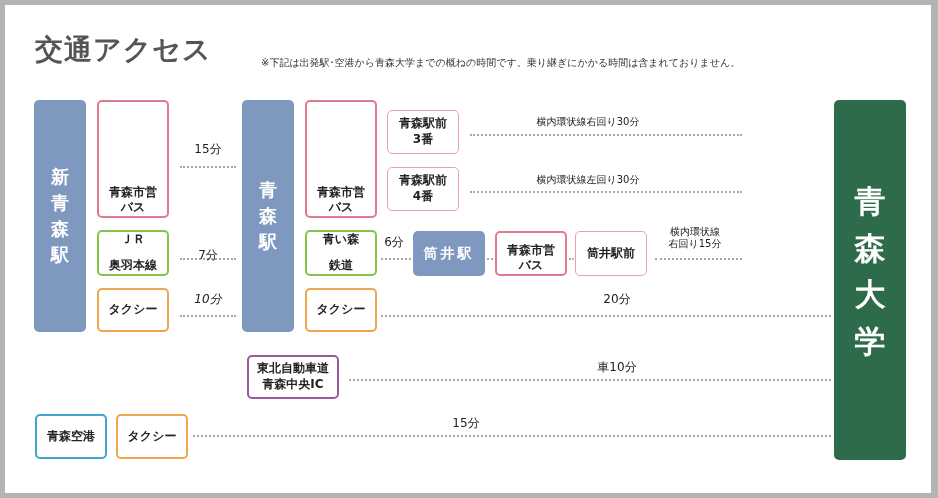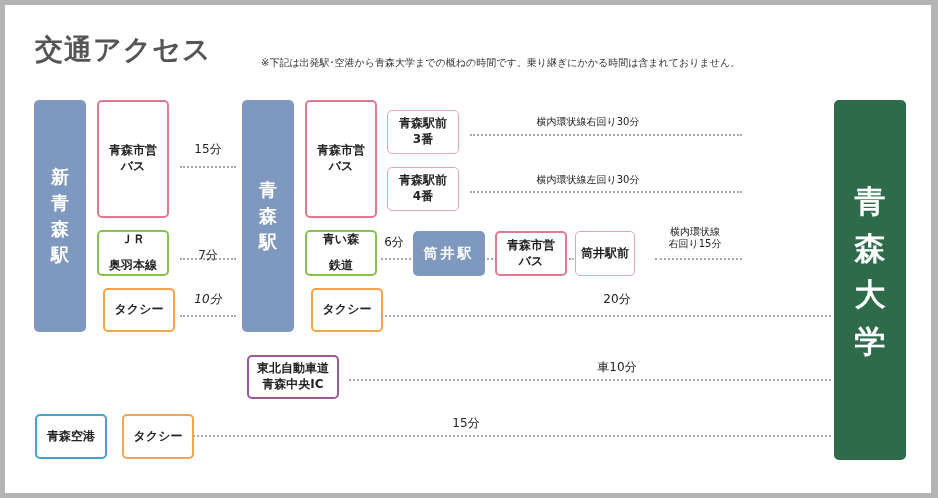--- a/index.html
+++ b/index.html
@@ -31,24 +31,24 @@
   .dest {
     background: #eaa3b0; font-size: 11px; font-weight: bold;
   }
   .dest span { line-height: 2.0; }
   .box {
     position: absolute; box-sizing: border-box; border: 2px solid; border-radius: 5px;
     background: #fff; display: flex; flex-direction: column; align-items: center;
     justify-content: center; text-align: center; font-size: 12px; color: #222;
     line-height: 1.3; font-weight: bold;
   }
-  .b-pink { border-color: #e07a8f; }
+  .b-pink { border-color: #e07a8f; justify-content: flex-end; }
   .b-pink-l { border-color: #e8a3b0; border-width: 1.5px; }
   .b-green { border-color: #86c449; justify-content: space-between; }
-  .b-orange { border-color: #f0a54e; margin-left: 6px; }
+  .b-orange { border-color: #f0a54e; }
   .b-purple { border-color: #9b5a9b; }
   .b-blue { border-color: #3ea6cf; }
   .filled-station {
     position: absolute; background: #7f98c0; border-radius: 5px; color: #fff;
     font-weight: bold; font-size: 14px; display: flex; align-items: center;
     justify-content: center; letter-spacing: 3px;
   }
   .dots {
     position: absolute; height: 0; border-top: 2px dotted #a8a8a8;
   }
@@ -127,21 +127,21 @@
 
   <div class="filled-station" style="left:408px; top:226px; width:72px; height:45px;">筒井駅</div>
   <div class="dots" style="left:482px; top:253px; width:6px;"></div>
 
   <div class="box b-pink" style="left:490px; top:226px; width:72px; height:45px;">
     <div>青森市営</div>
     <div>バス</div>
   </div>
   <div class="dots" style="left:564px; top:253px; width:5px;"></div>
 
-  <div class="box b-pink-l" style="left:570px; top:226px; width:60px; height:45px;">
+  <div class="box b-pink-l" style="left:570px; top:226px; width:72px; height:45px;">
     <div>筒井駅前</div>
   </div>
   <div class="dots" style="left:650px; top:253px; width:87px;"></div>
   <div class="lbl sm" style="left:690px; top:221px;">
     <div>横内環状線</div>
     <div>右回り15分</div>
   </div>
 
   <div class="box b-orange" style="left:300px; top:283px; width:72px; height:44px;">
     <div>タクシー</div>

